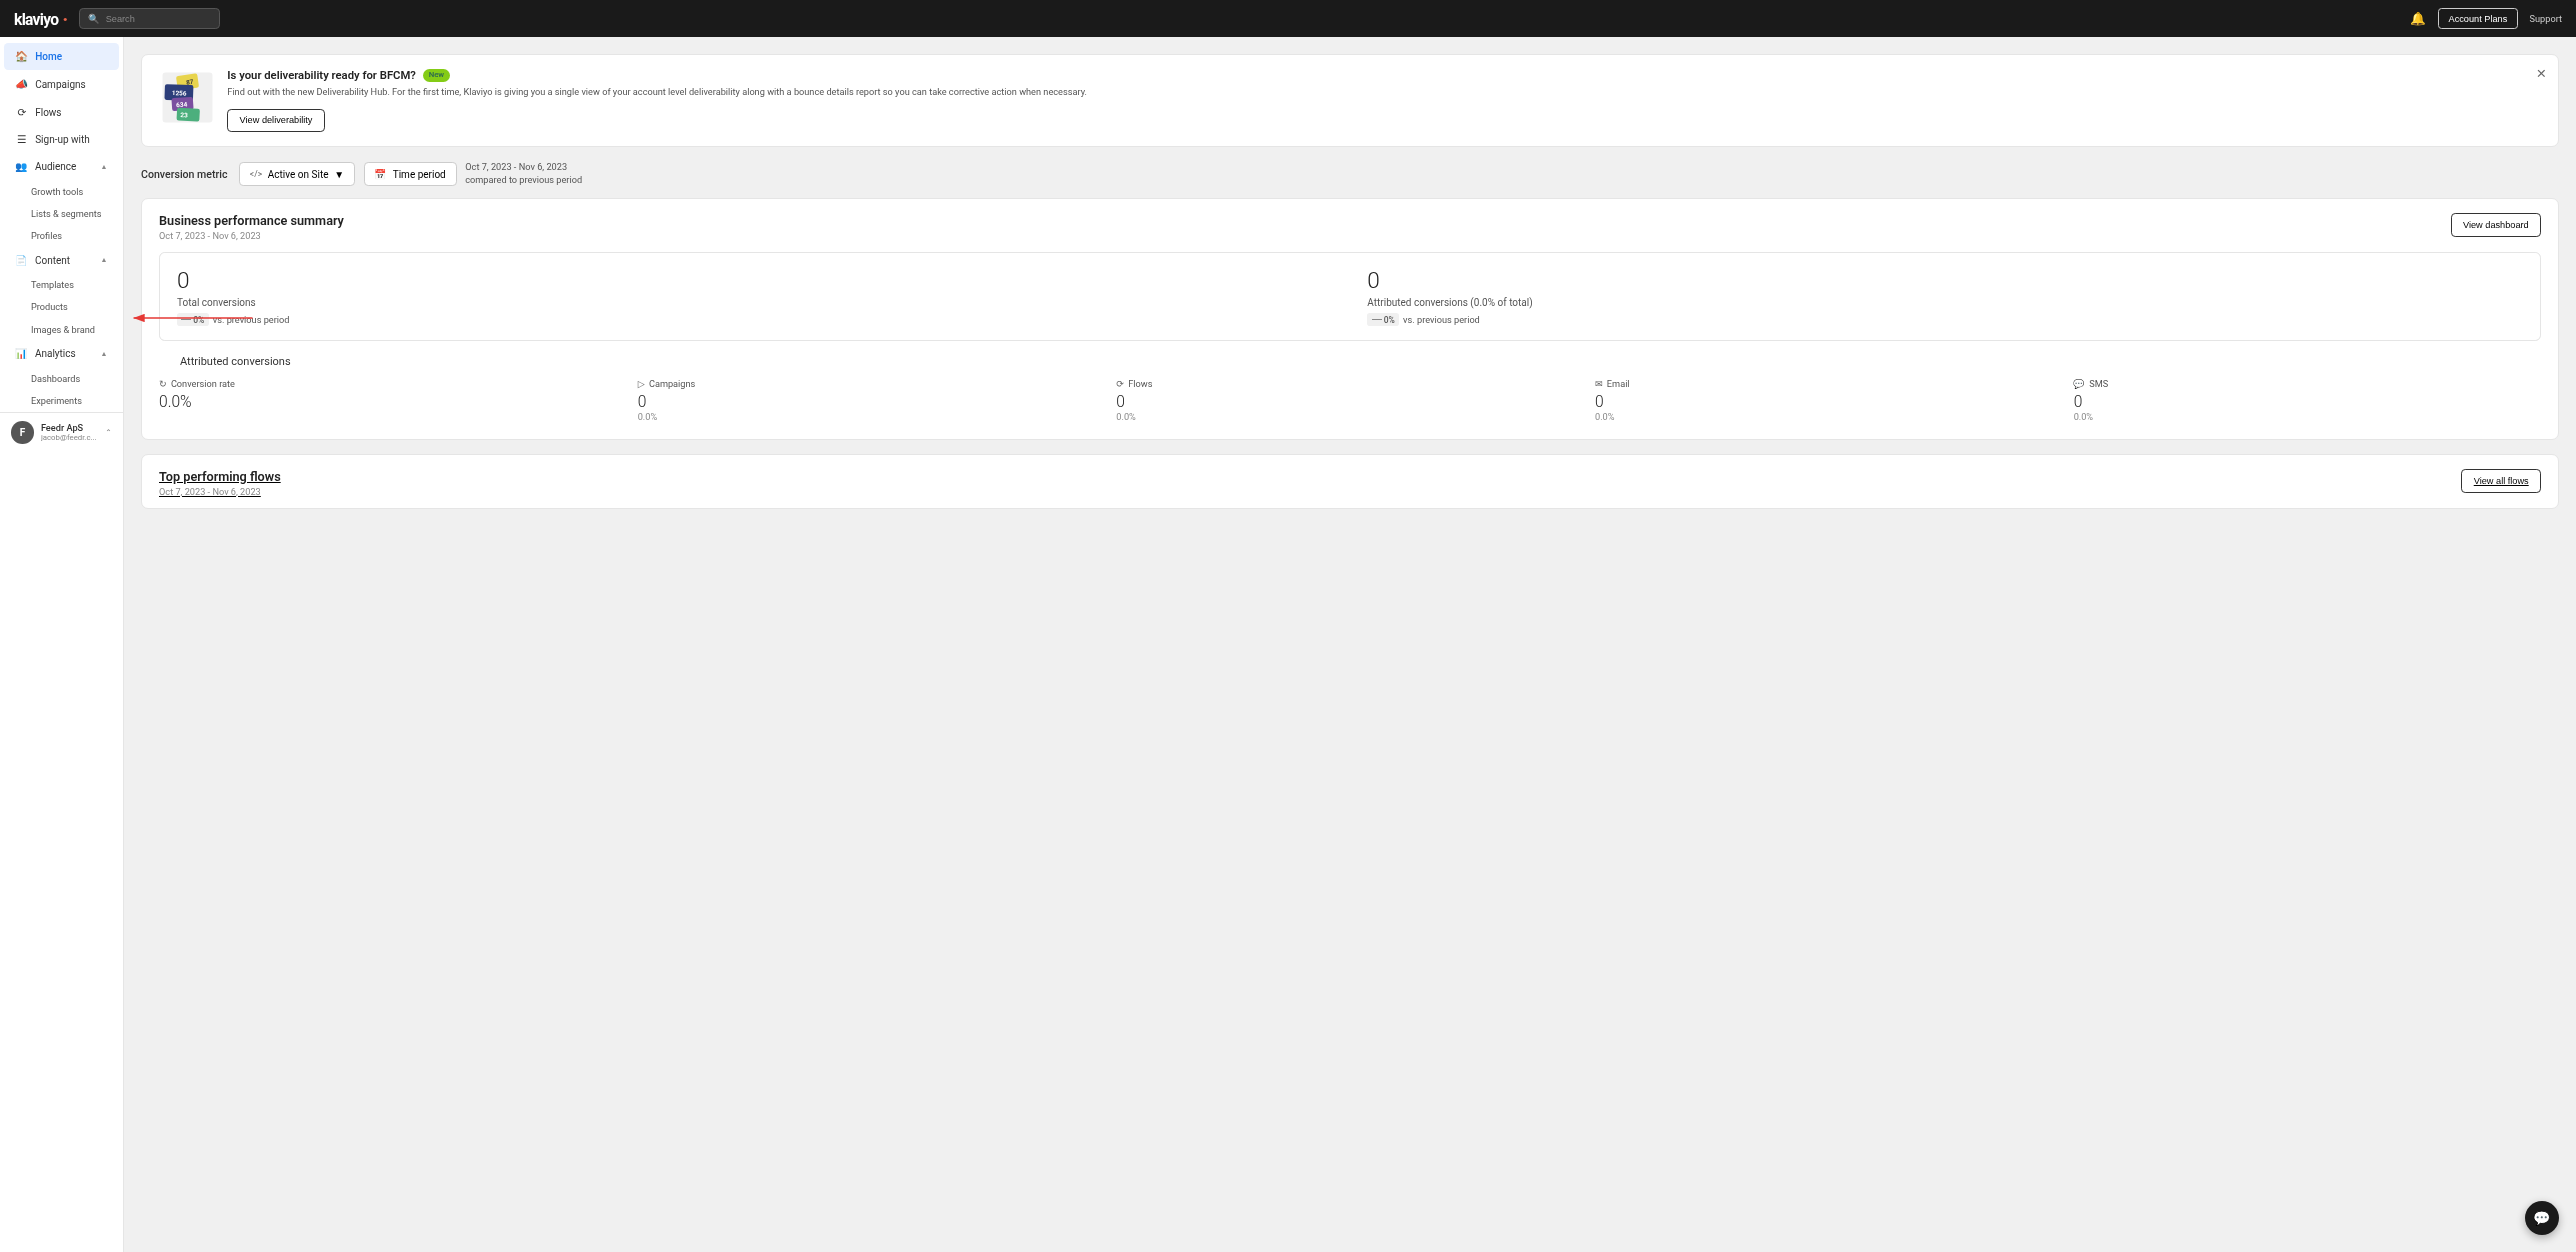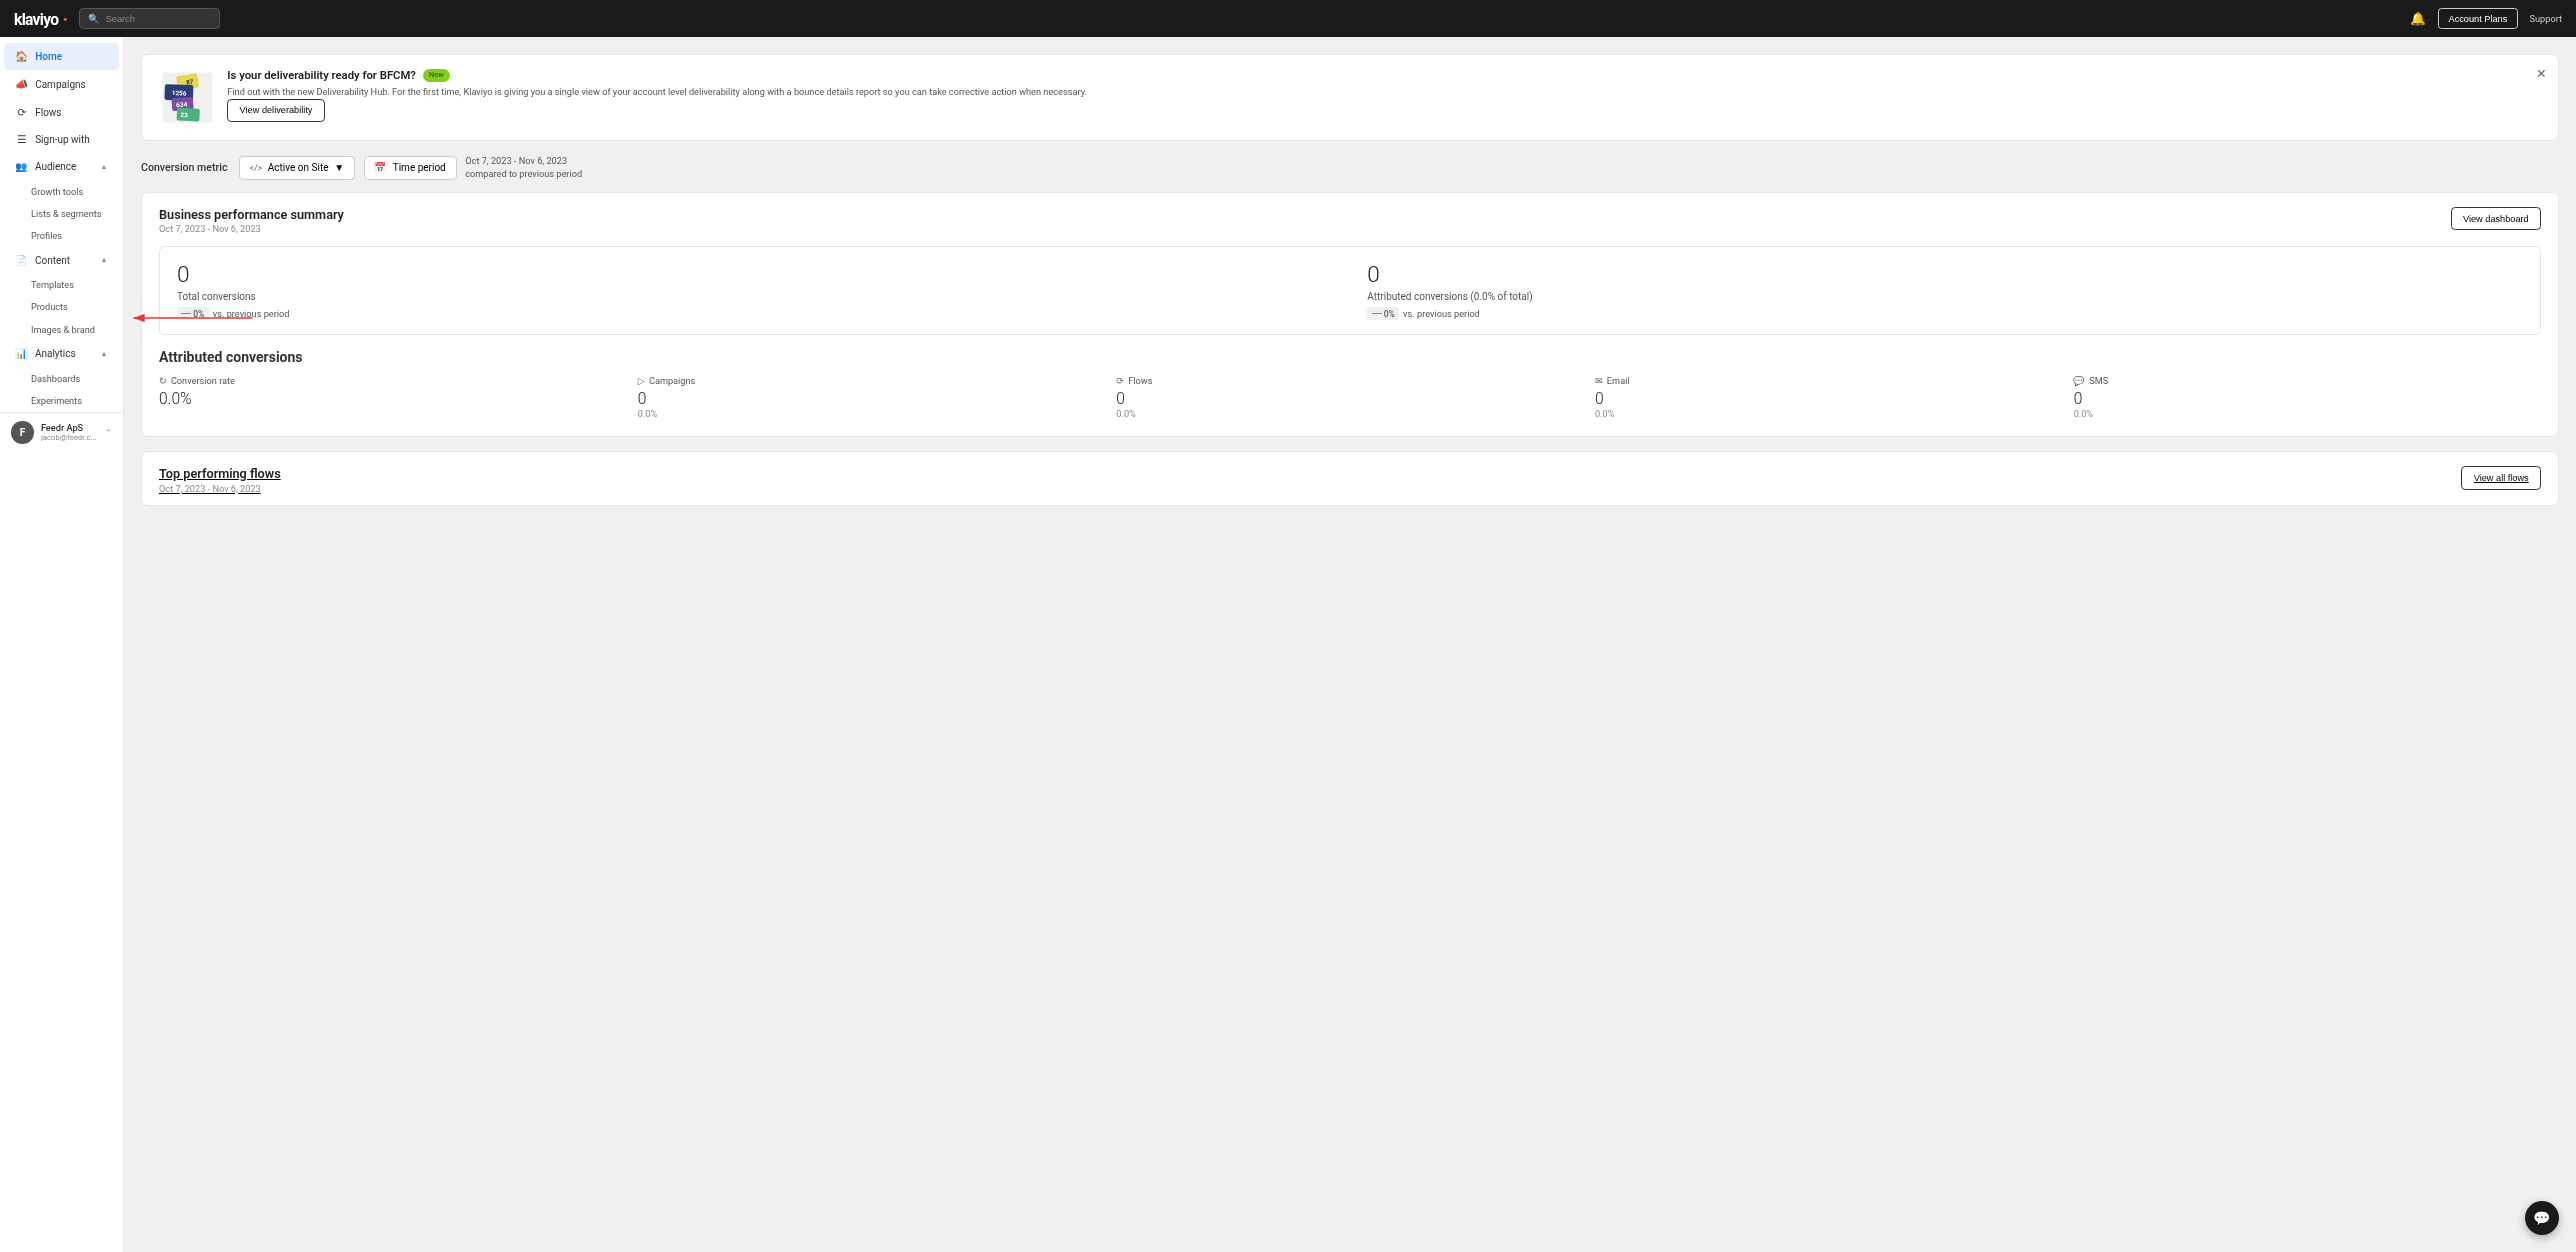--- a/index.html
+++ b/index.html
@@ -174,21 +174,21 @@
       gap: 7px;
     }
     .new-badge {
       background: #84cc16;
       color: #2d6a4f;
       font-size: 7.8px;
       font-weight: 600;
       padding: 1.4px 5.7px;
       border-radius: 8.5px;
     }
-    .banner-desc { font-size: 9.2px; color: #555; line-height: 1.5; }
+    .banner-desc { font-size: 9.2px; color: #555; line-height: 1.5; margin-bottom: 10px; }
     .view-deliverability-btn {
       border: 0.7px solid #333;
       background: white;
       padding: 5.7px 11.3px;
       border-radius: 4.2px;
       font-size: 9.2px;
       cursor: pointer;
       font-weight: 500;
     }
     .banner-close {
@@ -295,21 +295,21 @@
       border-radius: 2.8px;
       padding: 1.4px 4.2px;
       font-size: 8.5px;
       font-weight: 500;
       color: #555;
     }
     .dash-line { width: 10px; height: 1.4px; background: #888; display: inline-block; }
 
     
     .attributed-section { padding: 0 17px 17px; }
-    .attributed-title { font-size: 14px; font-weight: 700; color: #333; margin-bottom: 10px; }
+    .attributed-title { font-size: 11px; font-weight: 400; color: #333; margin-bottom: 10px; margin-left: 21px; }
     .attributed-grid {
       display: grid;
       grid-template-columns: repeat(5, 1fr);
       gap: 11.3px;
     }
     .attr-item { }
     .attr-header {
       display: flex;
       align-items: center;
       gap: 4.2px;

